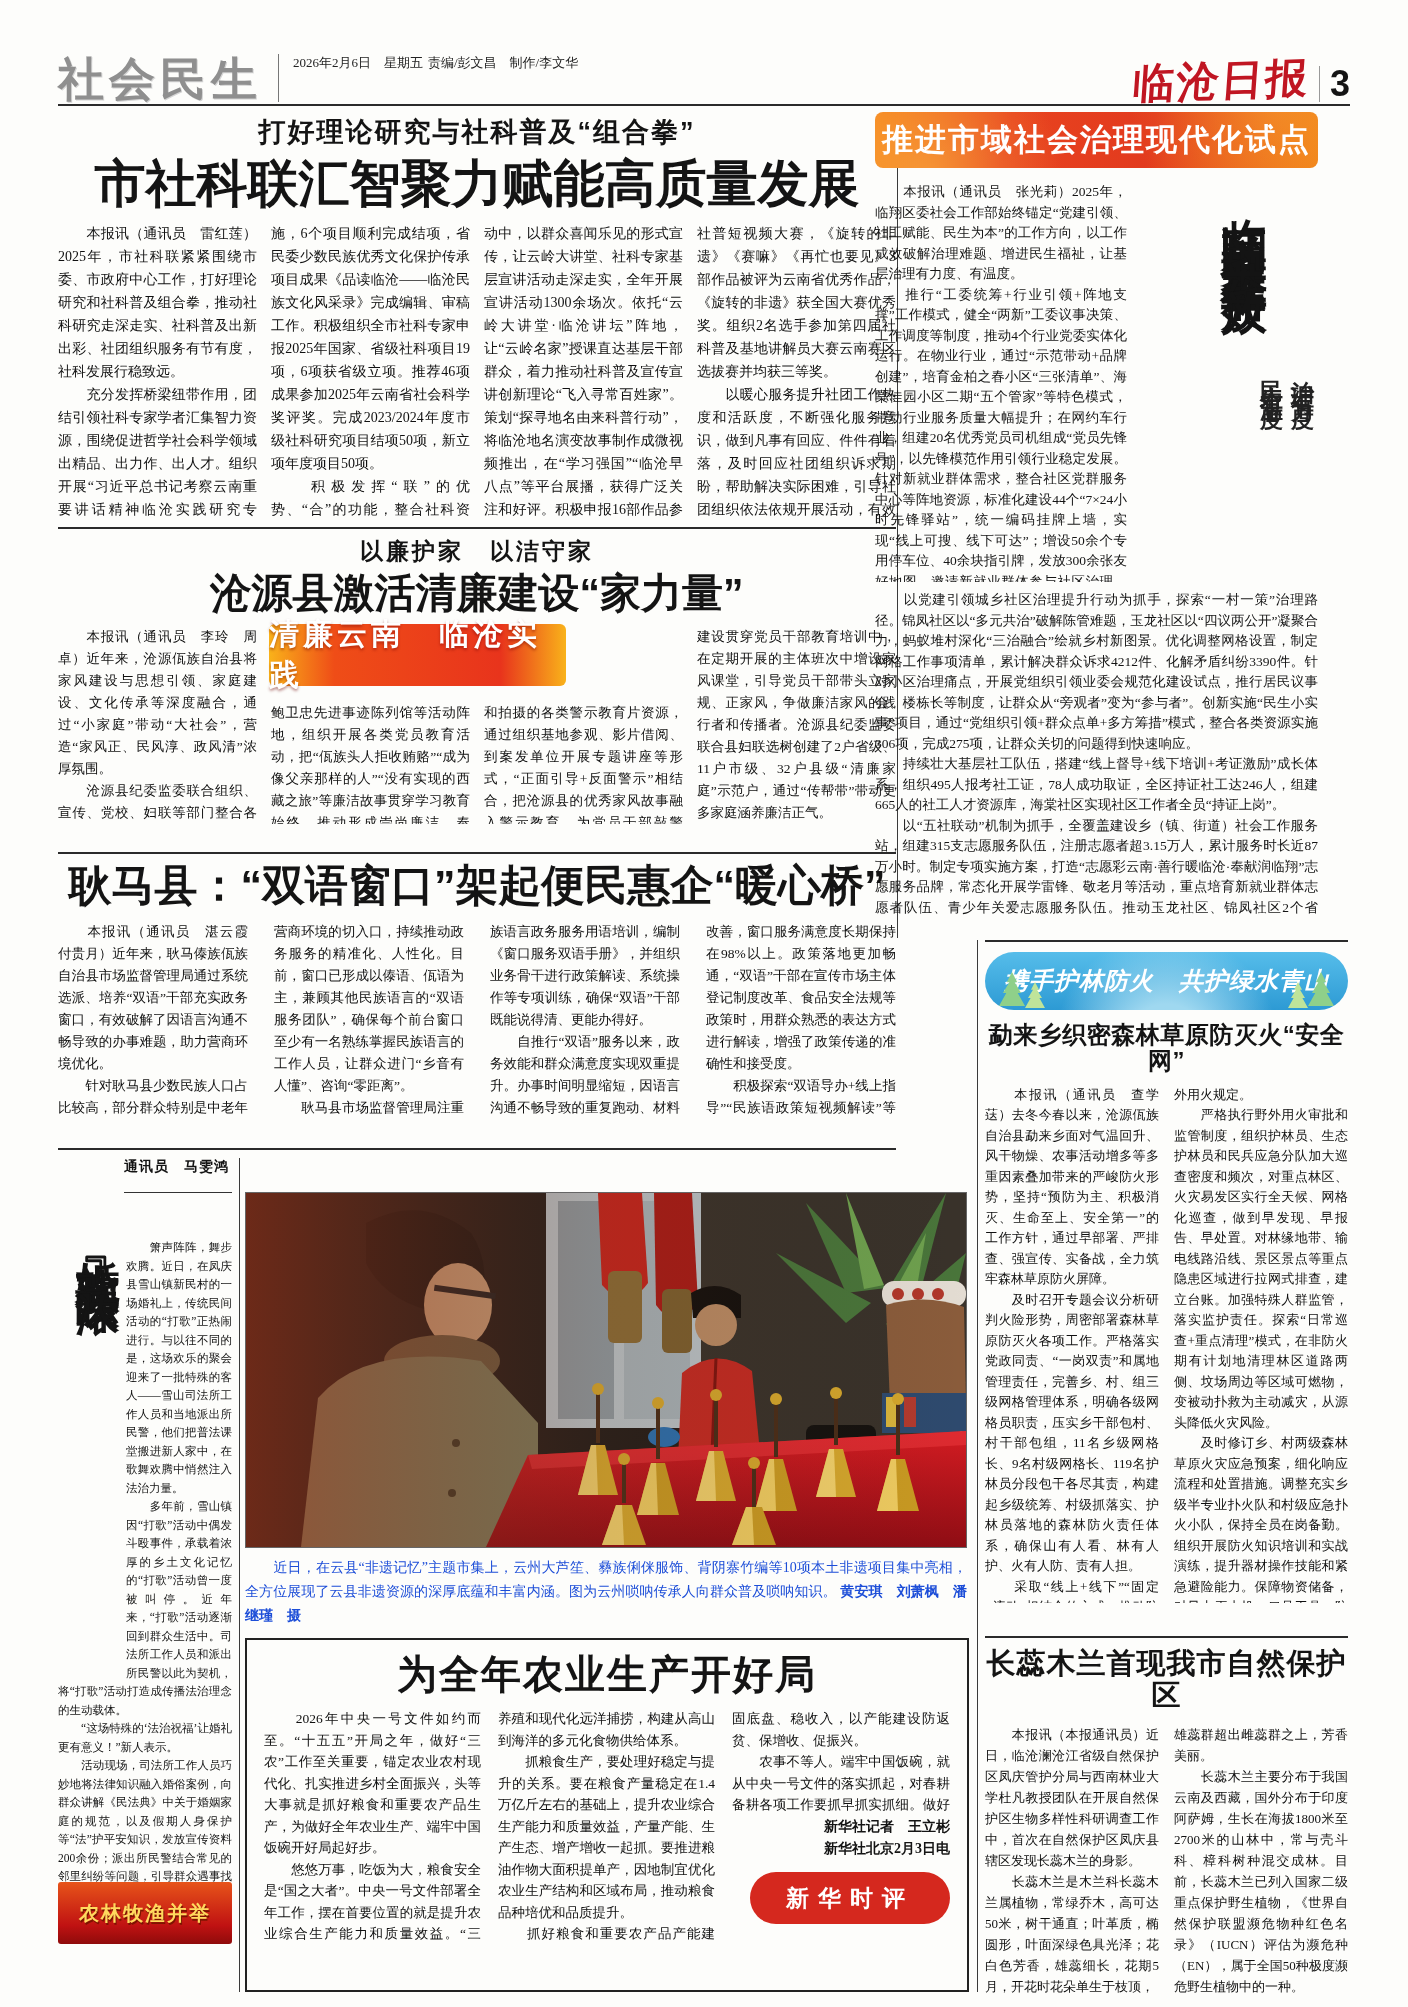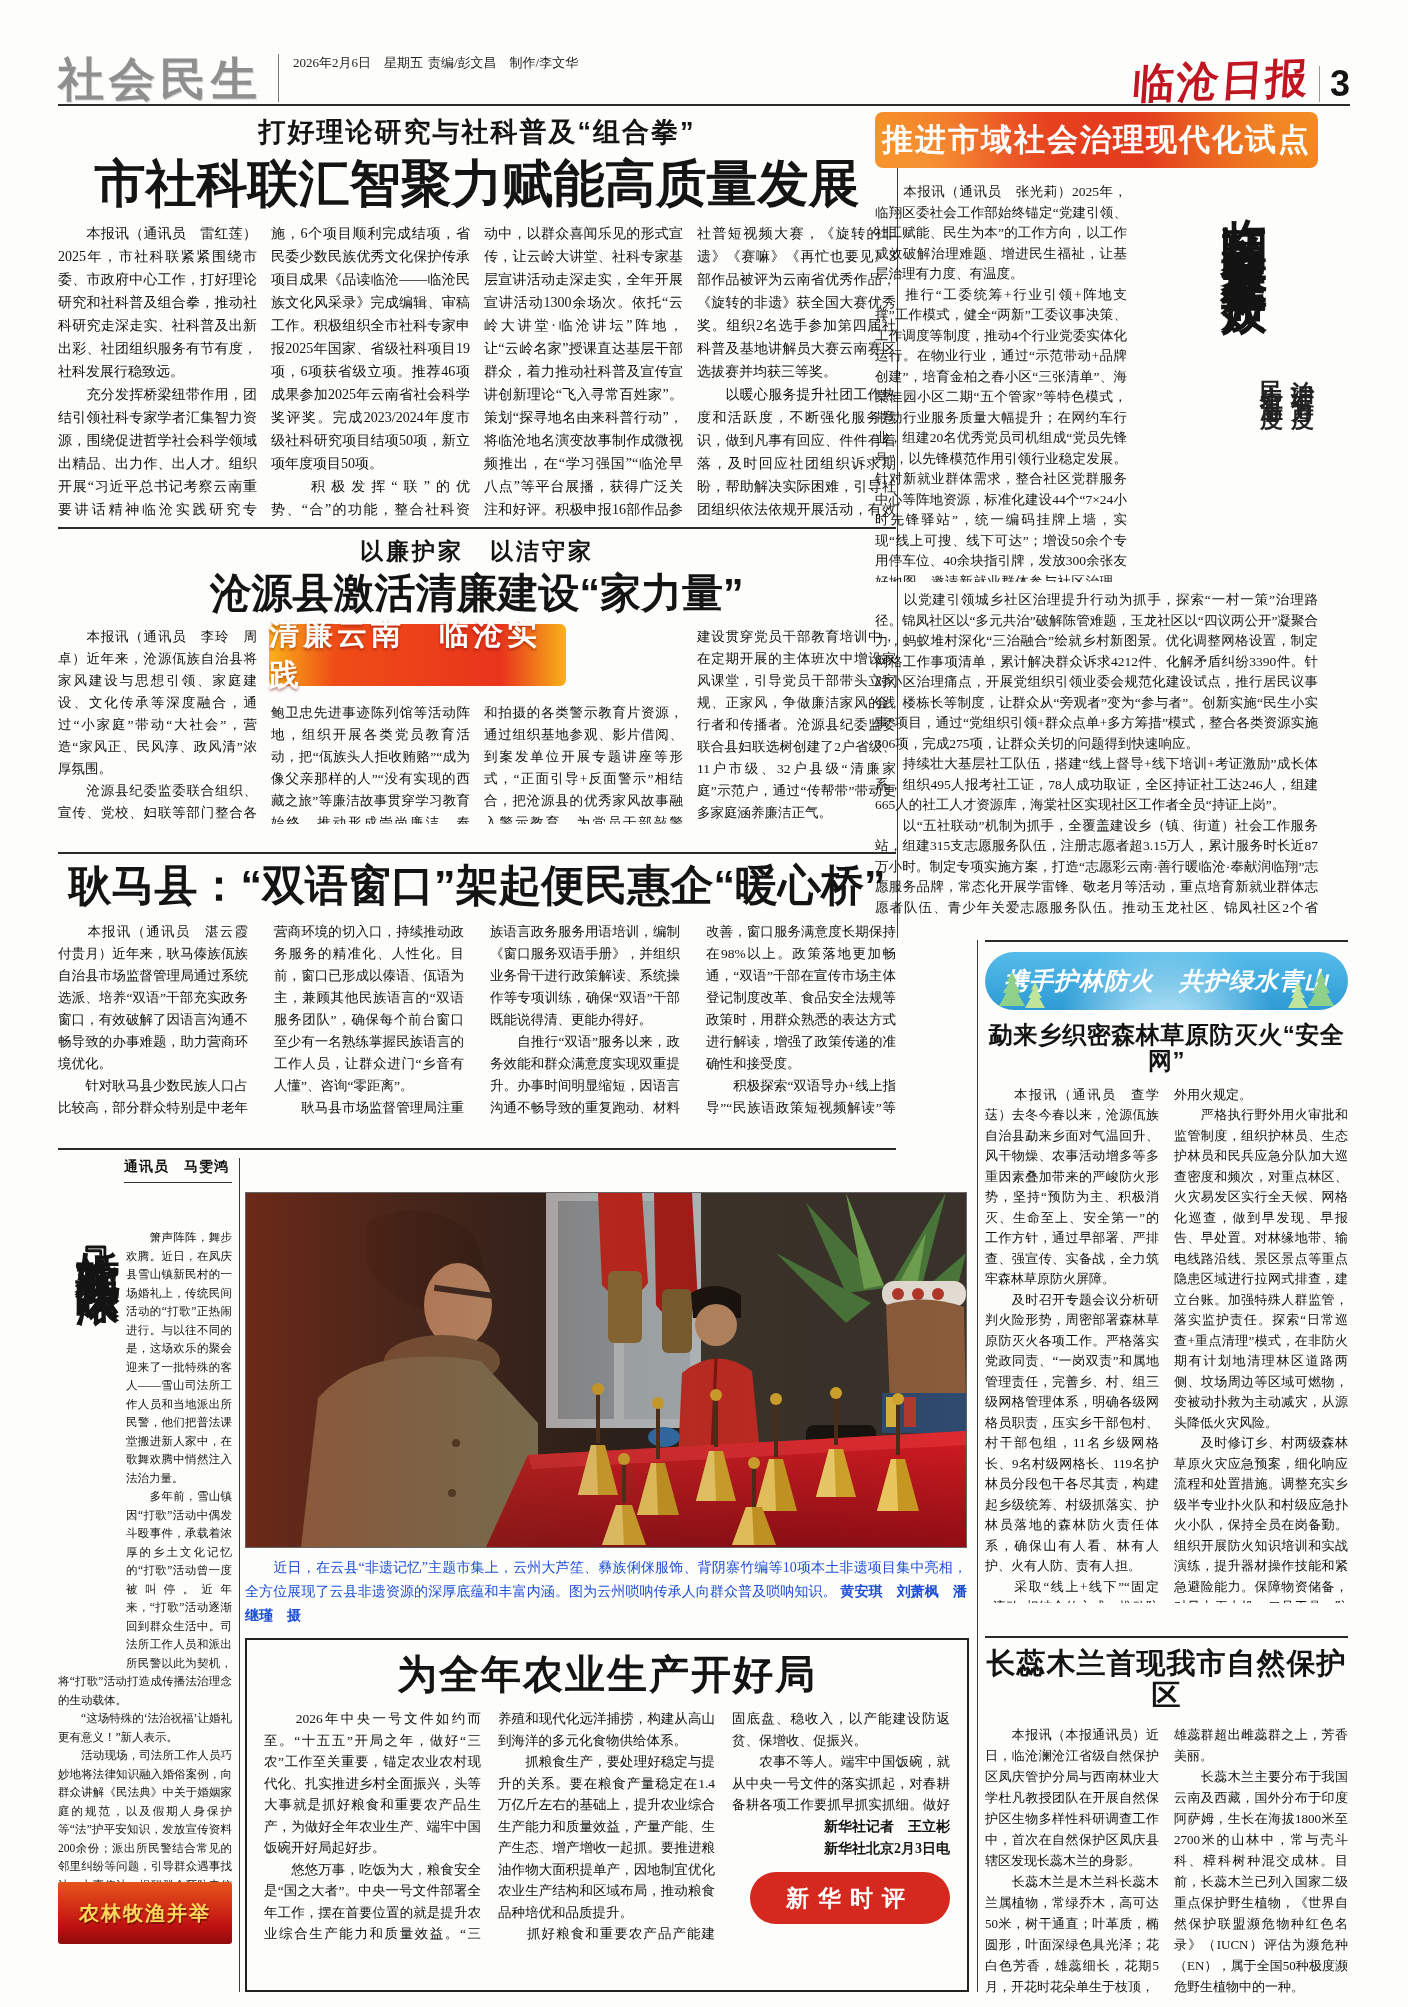--- a/index.html
+++ b/index.html
@@ -35,21 +35,21 @@
     background:linear-gradient(90deg,#f9b21a,#ef4d17 22%,#e8341c 78%,#f9b21a);
     display:flex;align-items:center;justify-content:center;color:#fff;
     font-family:"Liberation Sans",sans-serif;font-weight:900;font-size:30px;letter-spacing:4px;
     text-shadow:0 2px 3px rgba(110,0,0,.45);}
   
   #artC .coltxt{width:199px;height:198px;font-size:13.5px;line-height:22px;}
   #artC .cols{gap:26px;margin-top:12px;}
   
   #wed{left:58px;top:1158px;width:174px;height:834px;}
   #wed-byline{margin-left:66px;font-weight:700;font-size:14px;border-bottom:1px solid #333;
-    padding-bottom:6px;letter-spacing:1px;}
+    padding-bottom:16px;letter-spacing:1px;}
   #wed-title{float:left;writing-mode:vertical-rl;font-family:"Liberation Sans",sans-serif;
     font-weight:900;font-size:44px;line-height:1.0;height:436px;width:62px;margin:6px 6px 4px 0;
     letter-spacing:4px;}
   #wed-body{margin-top:8px;font-size:11.5px;line-height:18.5px;text-align:justify;
     white-space:pre-line;height:700px;overflow:hidden;}
   #pufa-banner{position:absolute;left:0;top:724px;width:174px;height:62px;
     background:linear-gradient(180deg,#e7541a,#c01212 70%,#8f0b0b);border-radius:3px;
     display:flex;align-items:center;justify-content:center;
     font-family:"Liberation Sans",sans-serif;font-weight:900;font-size:20px;letter-spacing:2px;
     color:#ffd95e;text-shadow:1px 2px 0 #7c1400;}

